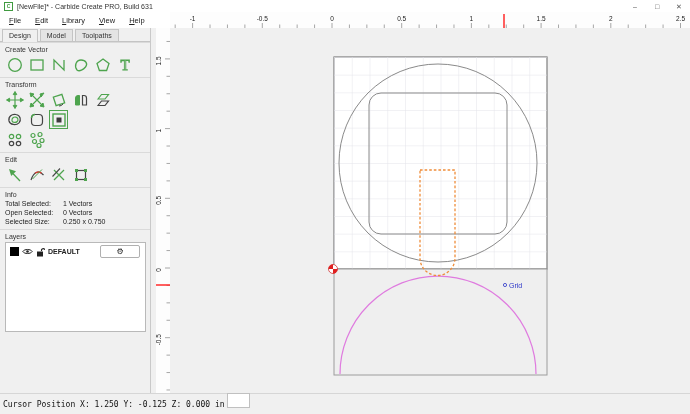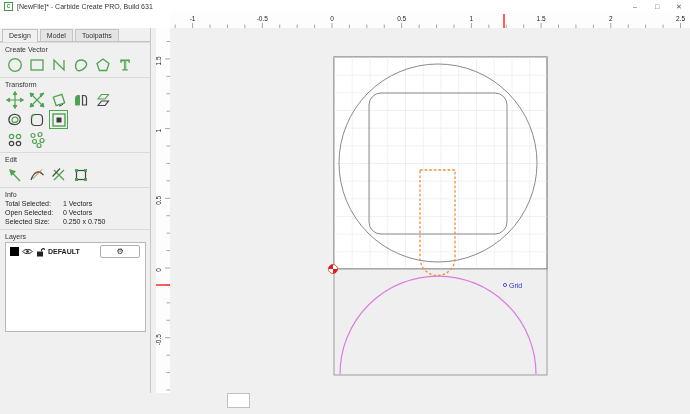--- a/index.html
+++ b/index.html
@@ -65,20 +65,27 @@
     <div class="appicon">C</div>
     <div class="apptitle">[NewFile]* - Carbide Create PRO, Build 631</div>
     <div class="wincontrols">
       <div class="winbtn">–</div>
       <div class="winbtn">□</div>
       <div class="winbtn">✕</div>
     </div>
   </div>
 
   <div class="band">
+    <div class="menus">
+      <span class="menu-item"><u>F</u>ile</span>
+      <span class="menu-item"><u>E</u>dit</span>
+      <span class="menu-item"><u>L</u>ibrary</span>
+      <span class="menu-item"><u>V</u>iew</span>
+      <span class="menu-item"><u>H</u>elp</span>
+    </div>
     <div class="ruler-corner"></div>
     <svg id="top-ruler" width="520" height="16" viewBox="0 0 520 16">
         <line y1="16" y2="12.5" x1="5.174999999999983" x2="5.174999999999983" stroke="#909090" stroke-width="0.8"></line>
         <line y1="16" y2="11" x1="22.599999999999994" x2="22.599999999999994" stroke="#909090" stroke-width="0.8"></line>
         <text fill="#222" font-size="6.5" text-anchor="middle" x="22.599999999999994" y="9">-1</text>
         <line y1="16" y2="12.5" x1="40.02499999999999" x2="40.02499999999999" stroke="#909090" stroke-width="0.8"></line>
         <line y1="16" y2="12.5" x1="57.44999999999999" x2="57.44999999999999" stroke="#909090" stroke-width="0.8"></line>
         <line y1="16" y2="12.5" x1="74.875" x2="74.875" stroke="#909090" stroke-width="0.8"></line>
         <line y1="16" y2="11" x1="92.3" x2="92.3" stroke="#909090" stroke-width="0.8"></line>
         <text fill="#222" font-size="6.5" text-anchor="middle" x="92.3" y="9">-0.5</text>
@@ -370,15 +377,18 @@
         <path d="M163,241 L163,245.5 A4.5,4.5 0 0 0 167.5,241 Z" fill="#e02020"></path>
       </g>
 
       <g>
         <circle cx="335" cy="257" r="1.6" fill="none" stroke="#2b35c8" stroke-width="0.8"></circle>
         <text x="339" y="260" font-size="7" fill="#2b35c8">Grid</text>
       </g>
     </svg>
   </div>
 
+  <div class="statusbar">
+    <span class="statustext">Cursor Position X: 1.250 Y: -0.125 Z: 0.000 in</span>
+  </div>
   <div class="smallbox"></div>
 
 </div>
 
 </body></html>

